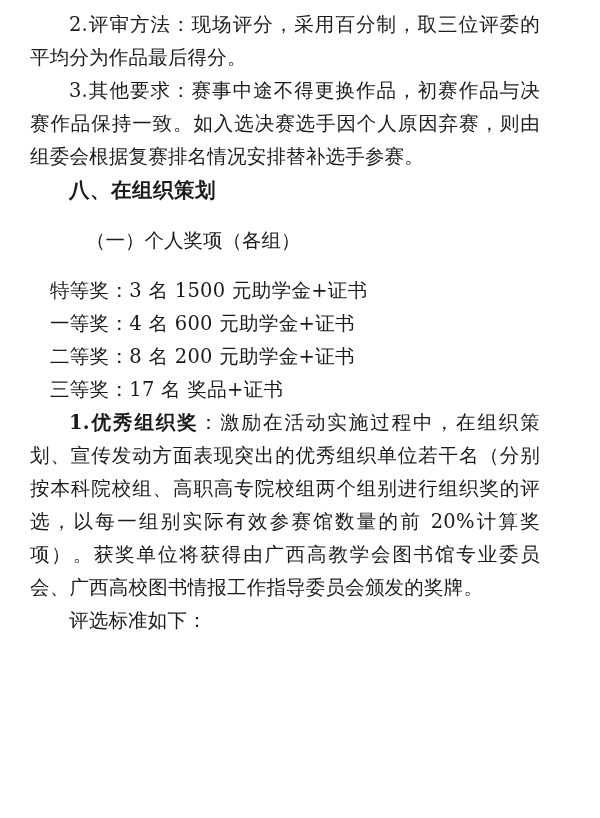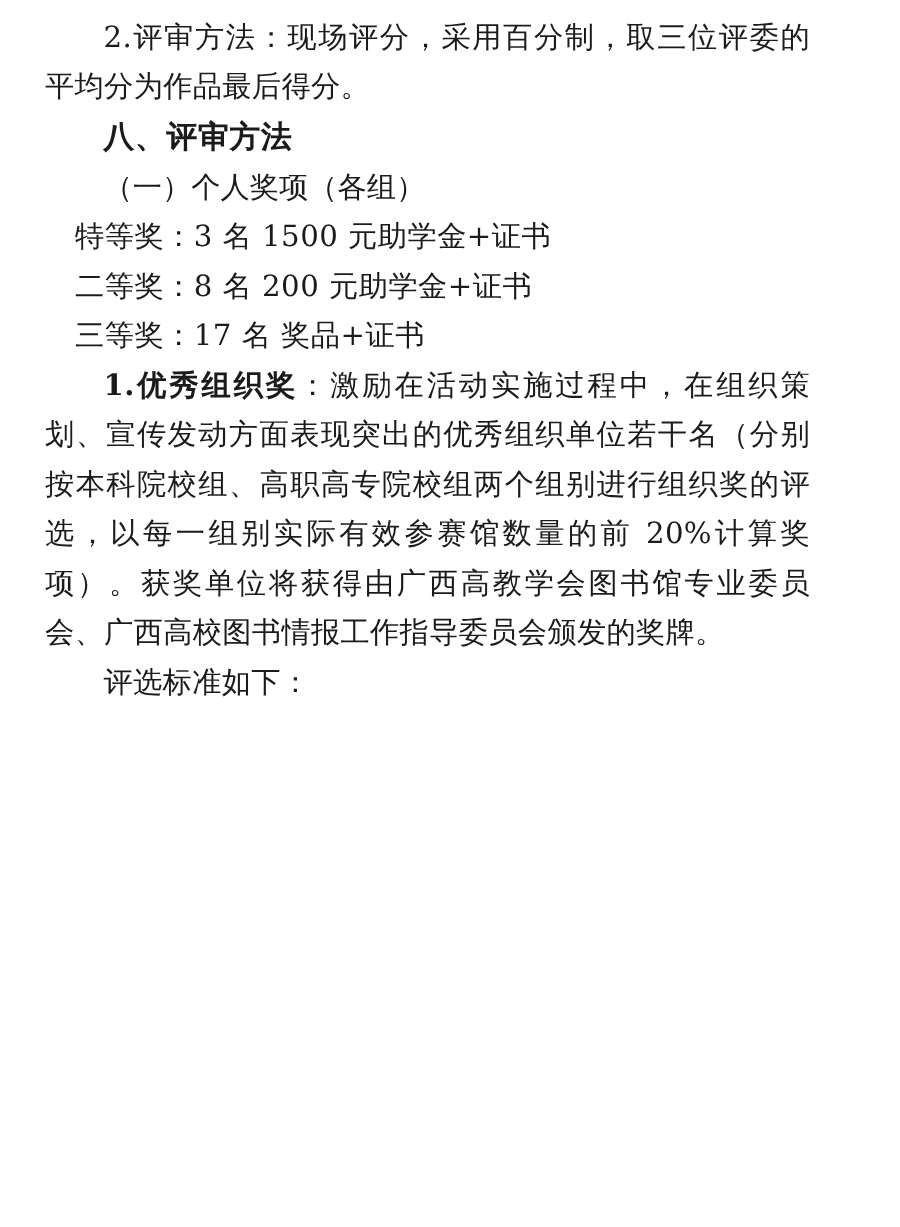--- a/index.html
+++ b/index.html
@@ -38,46 +38,48 @@
     line-height: 34px;
     font-weight: bold;
     text-indent: 39px;
     margin: 0;
     letter-spacing: 0.5px;
   }
   .sub {
     font-size: 19.5px;
     line-height: 33px;
     text-indent: 39px;
-    margin: 0;
+    margin: 17px;
   }
   .award-line {
     font-size: 19.5px;
     line-height: 33px;
     text-indent: 20px;
     margin: 0;
     letter-spacing: 0.3px;
   }
   .bold-lead {
     font-weight: bold;
   }
 </style>
 </head>
 <body>
 
 <div class="page">
 
   <p class="para indent">2.评审方法：现场评分，采用百分制，取三位评委的平均分为作品最后得分。</p>
 
+  <p class="para indent">3.其他要求：赛事中途不得更换作品，初赛作品与决赛作品保持一致。如入选决赛选手因个人原因弃赛，则由组委会根据复赛排名情况安排替补选手参赛。</p>
 
-  <h2 class="heading">八、评审方法</h2>
+  <h2 class="heading">八、在组织策划</h2>
 
   <p class="sub">（一）个人奖项（各组）</p>
 
   <p class="award-line">特等奖：3 名 1500 元助学金+证书</p>
+  <p class="award-line">一等奖：4 名 600 元助学金+证书</p>
   <p class="award-line">二等奖：8 名 200 元助学金+证书</p>
   <p class="award-line">三等奖：17 名 奖品+证书</p>
 
 
   <p class="para indent"><span class="bold-lead">1.优秀组织奖</span><span>：激励在活动实施过程中，在组织策划、宣传发动方面表现突出的优秀组织单位若干名（分别按本科院校组、高职高专院校组两个组别进行组织奖的评选，以每一组别实际有效参赛馆数量的前 20%计算奖项）。获奖单位将获得由广西高教学会图书馆专业委员会、广西高校图书情报工作指导委员会颁发的奖牌。</span></p>
 
   <p class="para indent">评选标准如下：</p>
 
 
 </div>

